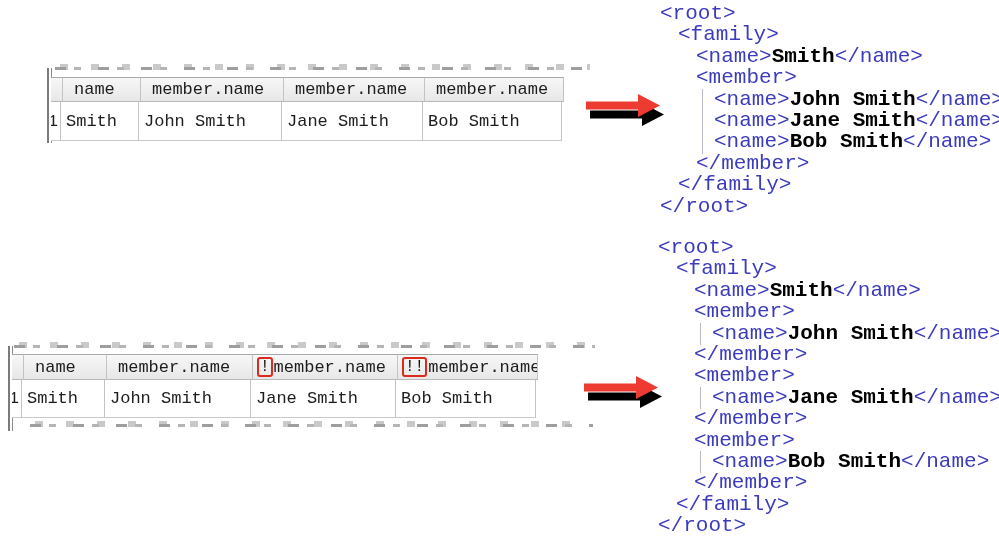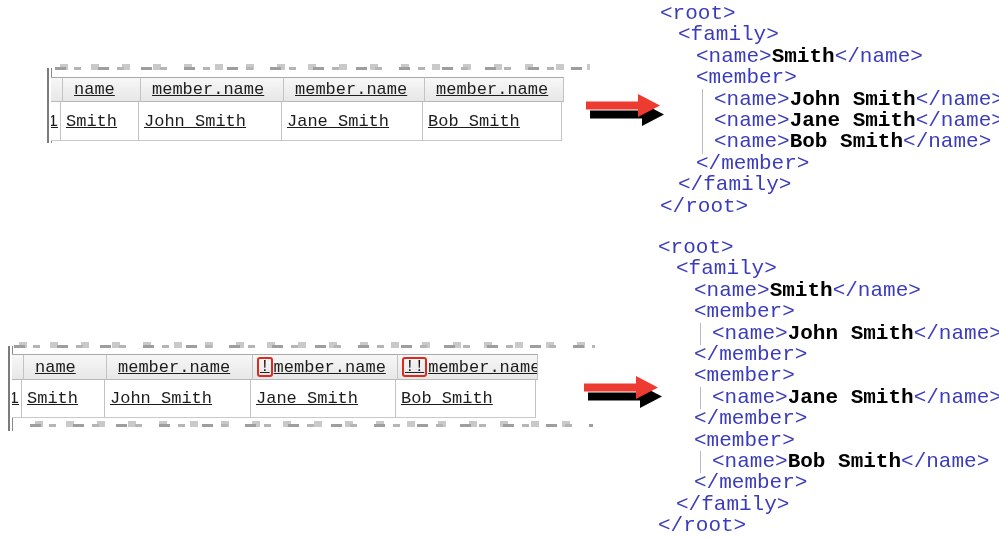--- a/index.html
+++ b/index.html
@@ -25,21 +25,21 @@
     background-repeat:repeat-x;
     background-position:0 bottom,0 top;
   }
   
   .vrule{
     position:absolute;width:5px;
     background:linear-gradient(90deg,#7b7b7b 0 2px,#fff 2px 4px,#8a8a8a 4px 5px);
   }
   
   .grid{position:absolute;font-size:17px;color:#1c1c1c;}
-  .hrow,.drow{display:flex;text-decoration:underline;}
+  .hrow,.drow{display:flex;}
   .hcell{
     height:25px;display:flex;align-items:center;
     padding-left:11px;
     background:linear-gradient(180deg,#f7f7f7,#e7e7e7);
     border-top:1px solid var(--grid-border-dark);
     border-bottom:1px solid #b8b8b8;
     border-right:1px solid var(--grid-border);
     white-space:nowrap;overflow:hidden;
   }
   .grid-b .hcell{height:26px;}

